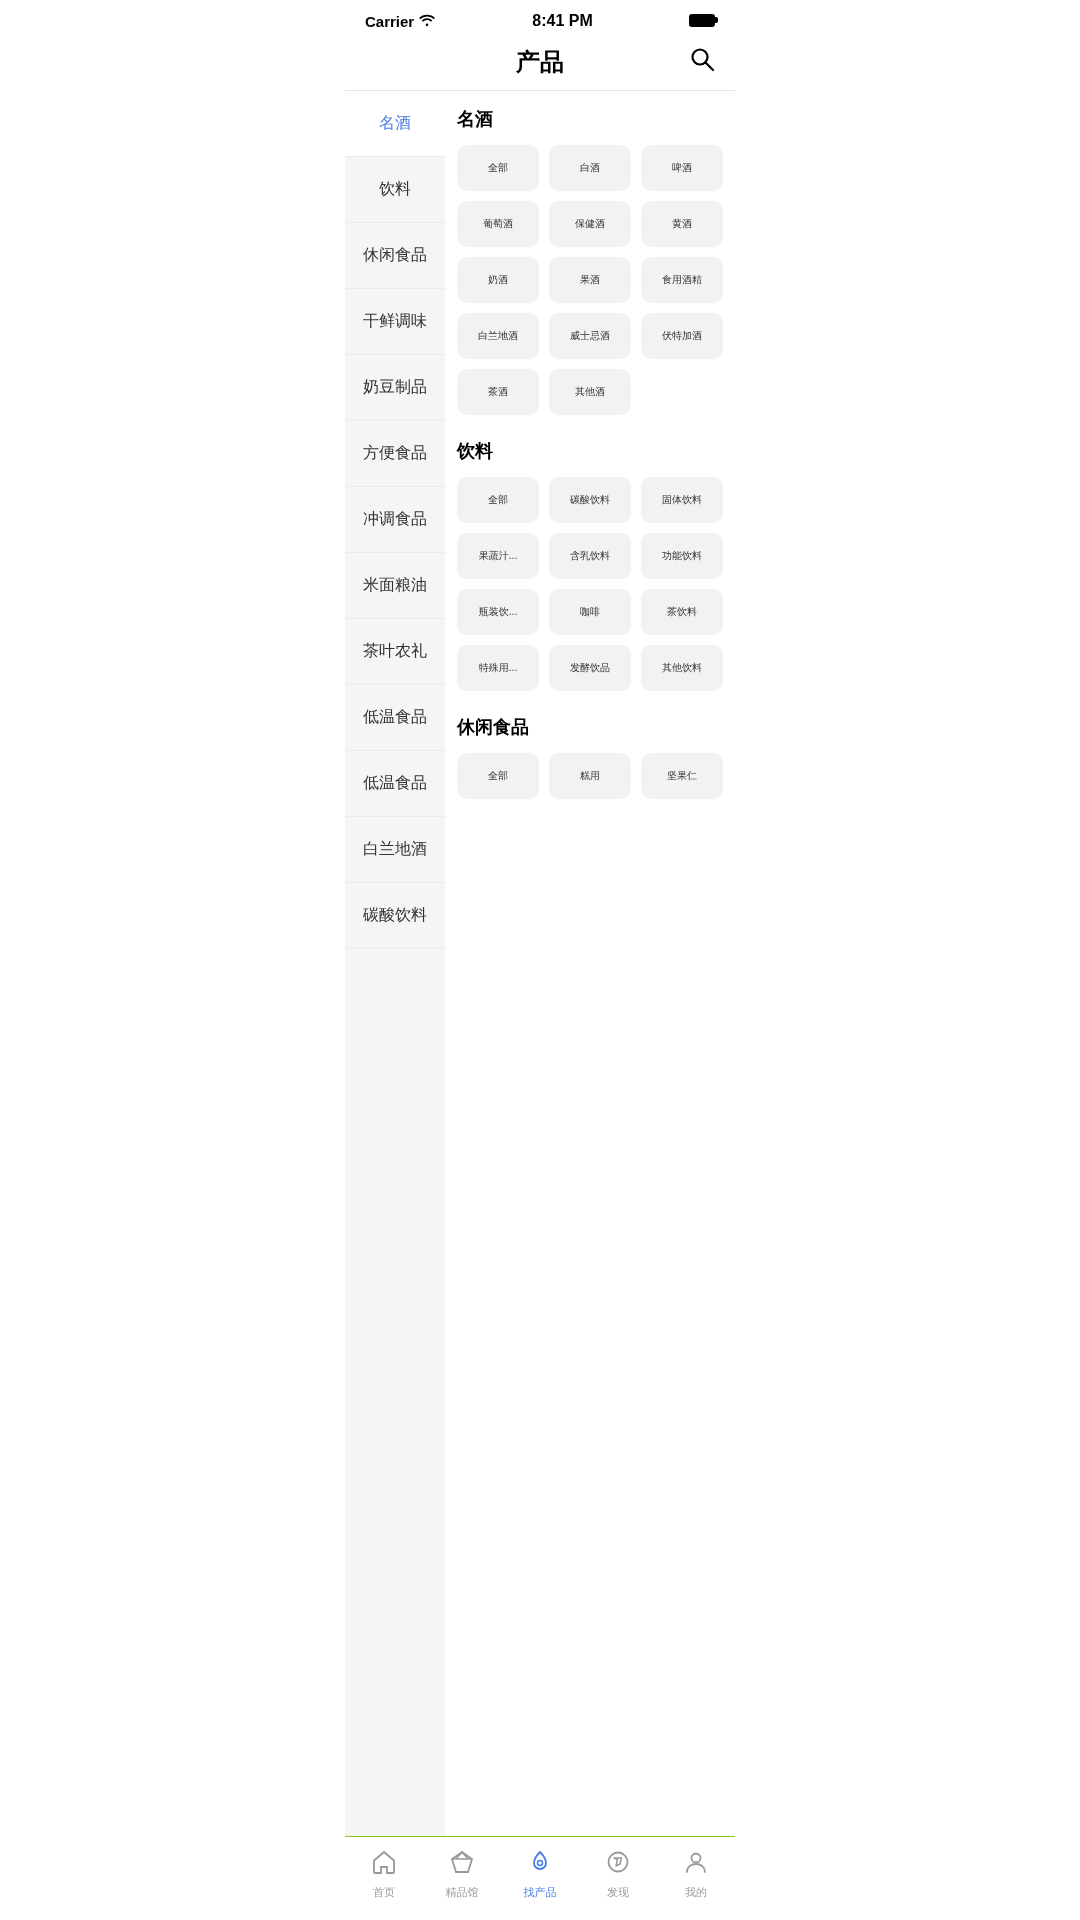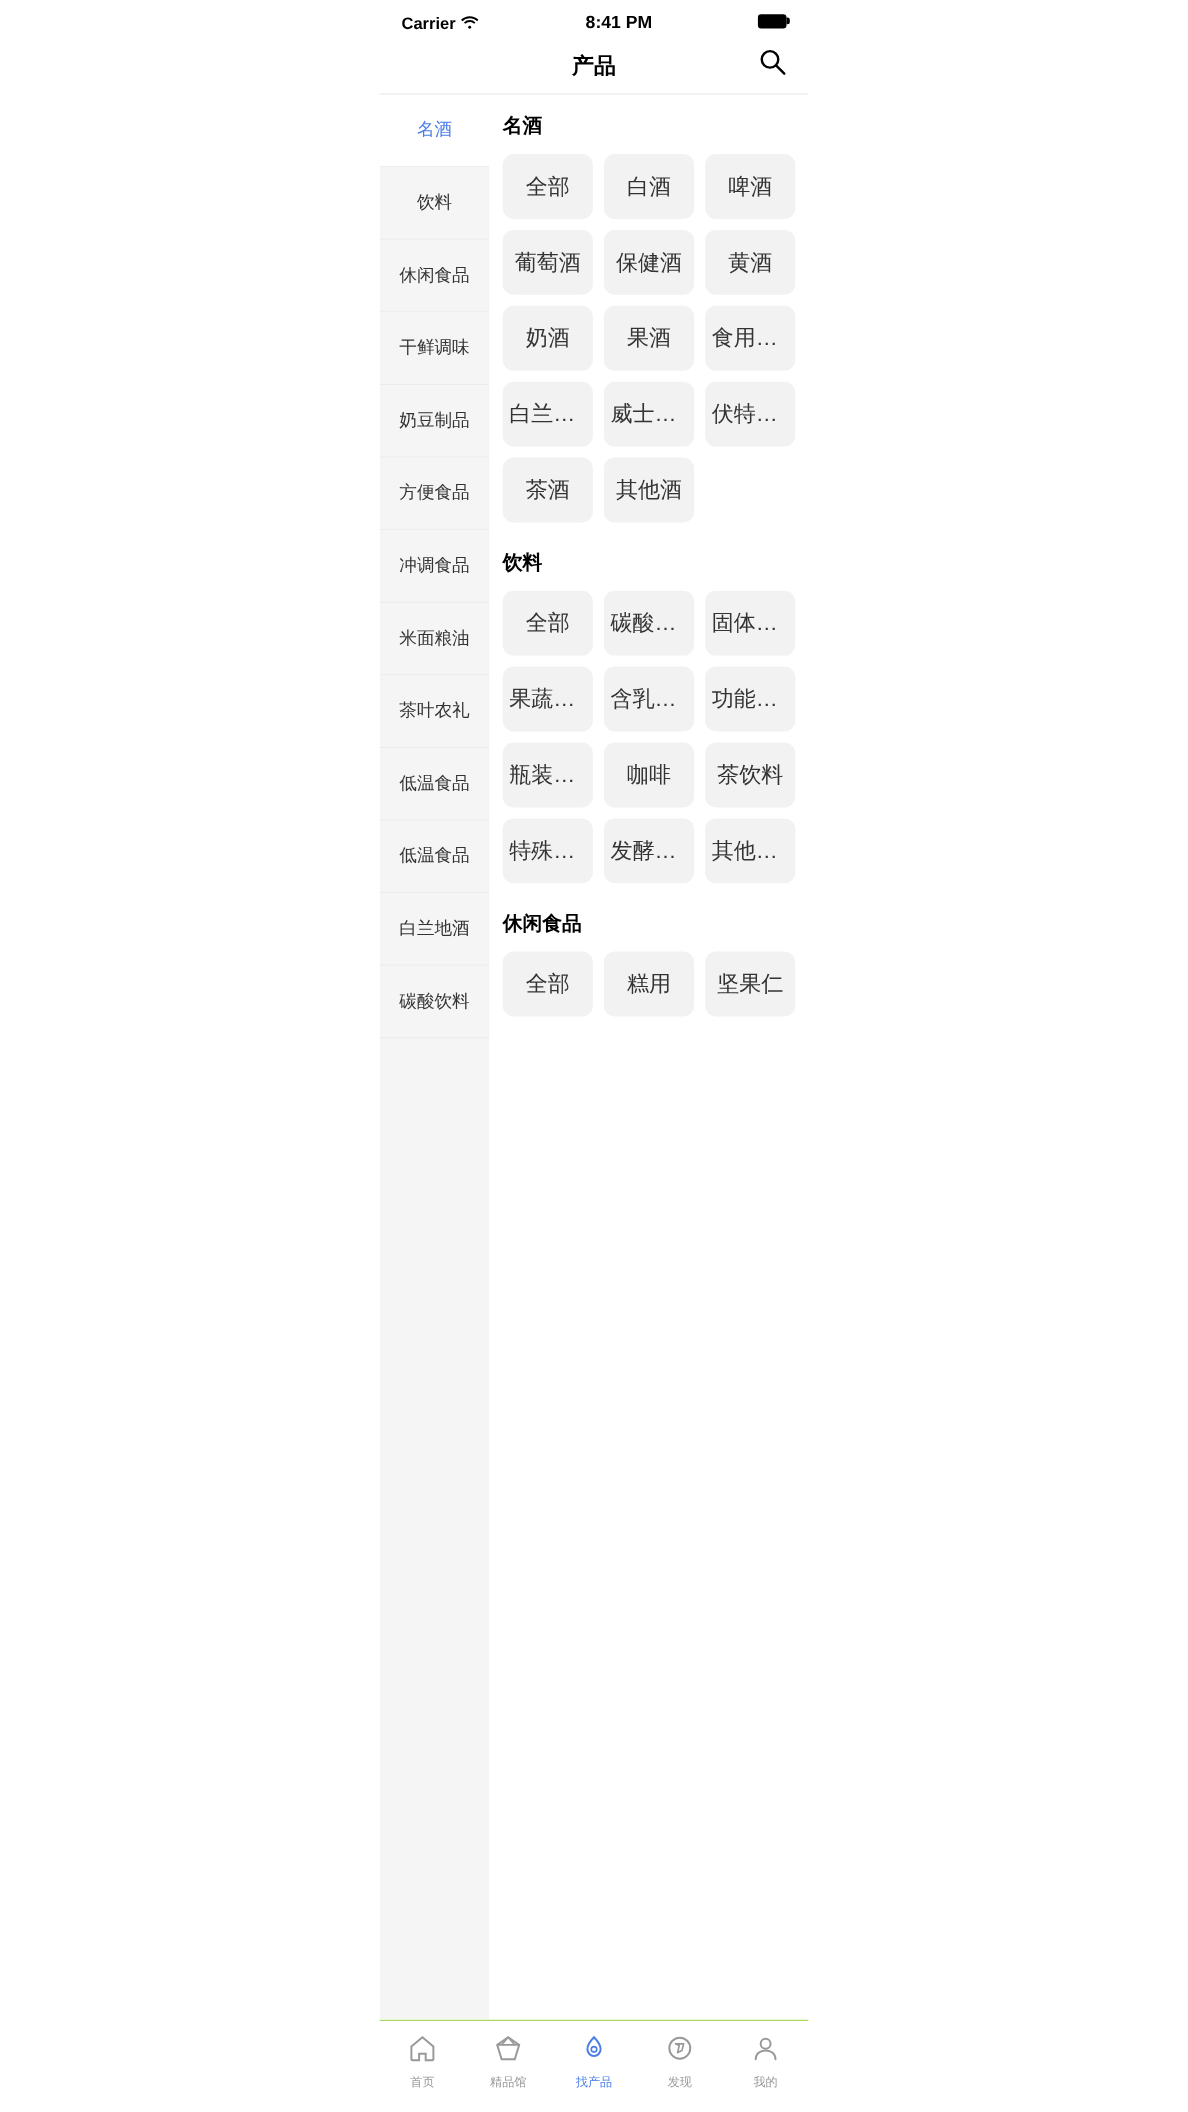--- a/index.html
+++ b/index.html
@@ -47,21 +47,21 @@
 
     
     .header {
       display: flex;
       align-items: center;
       justify-content: center;
       padding: 10px 20px 12px;
       position: relative;
     }
     .header-title {
-      font-size: 20px;
+      font-size: 24px;
       font-weight: 600;
       color: #000;
     }
     .header-search-btn {
       position: absolute;
       right: 20px;
       font-size: 24px;
       color: #000;
       background: none;
       border: none;
@@ -127,21 +127,21 @@
       display: grid;
       grid-template-columns: repeat(3, 1fr);
       gap: 10px;
     }
 
     .tag-btn {
       background: #f2f2f2;
       border: none;
       border-radius: 10px;
       padding: 16px 6px;
-      font-size: 20px;
+      font-size: 10px;
       color: #333;
       cursor: pointer;
       text-align: center;
       white-space: nowrap;
       overflow: hidden;
       text-overflow: ellipsis;
     }
 
     
     .tab-bar {

